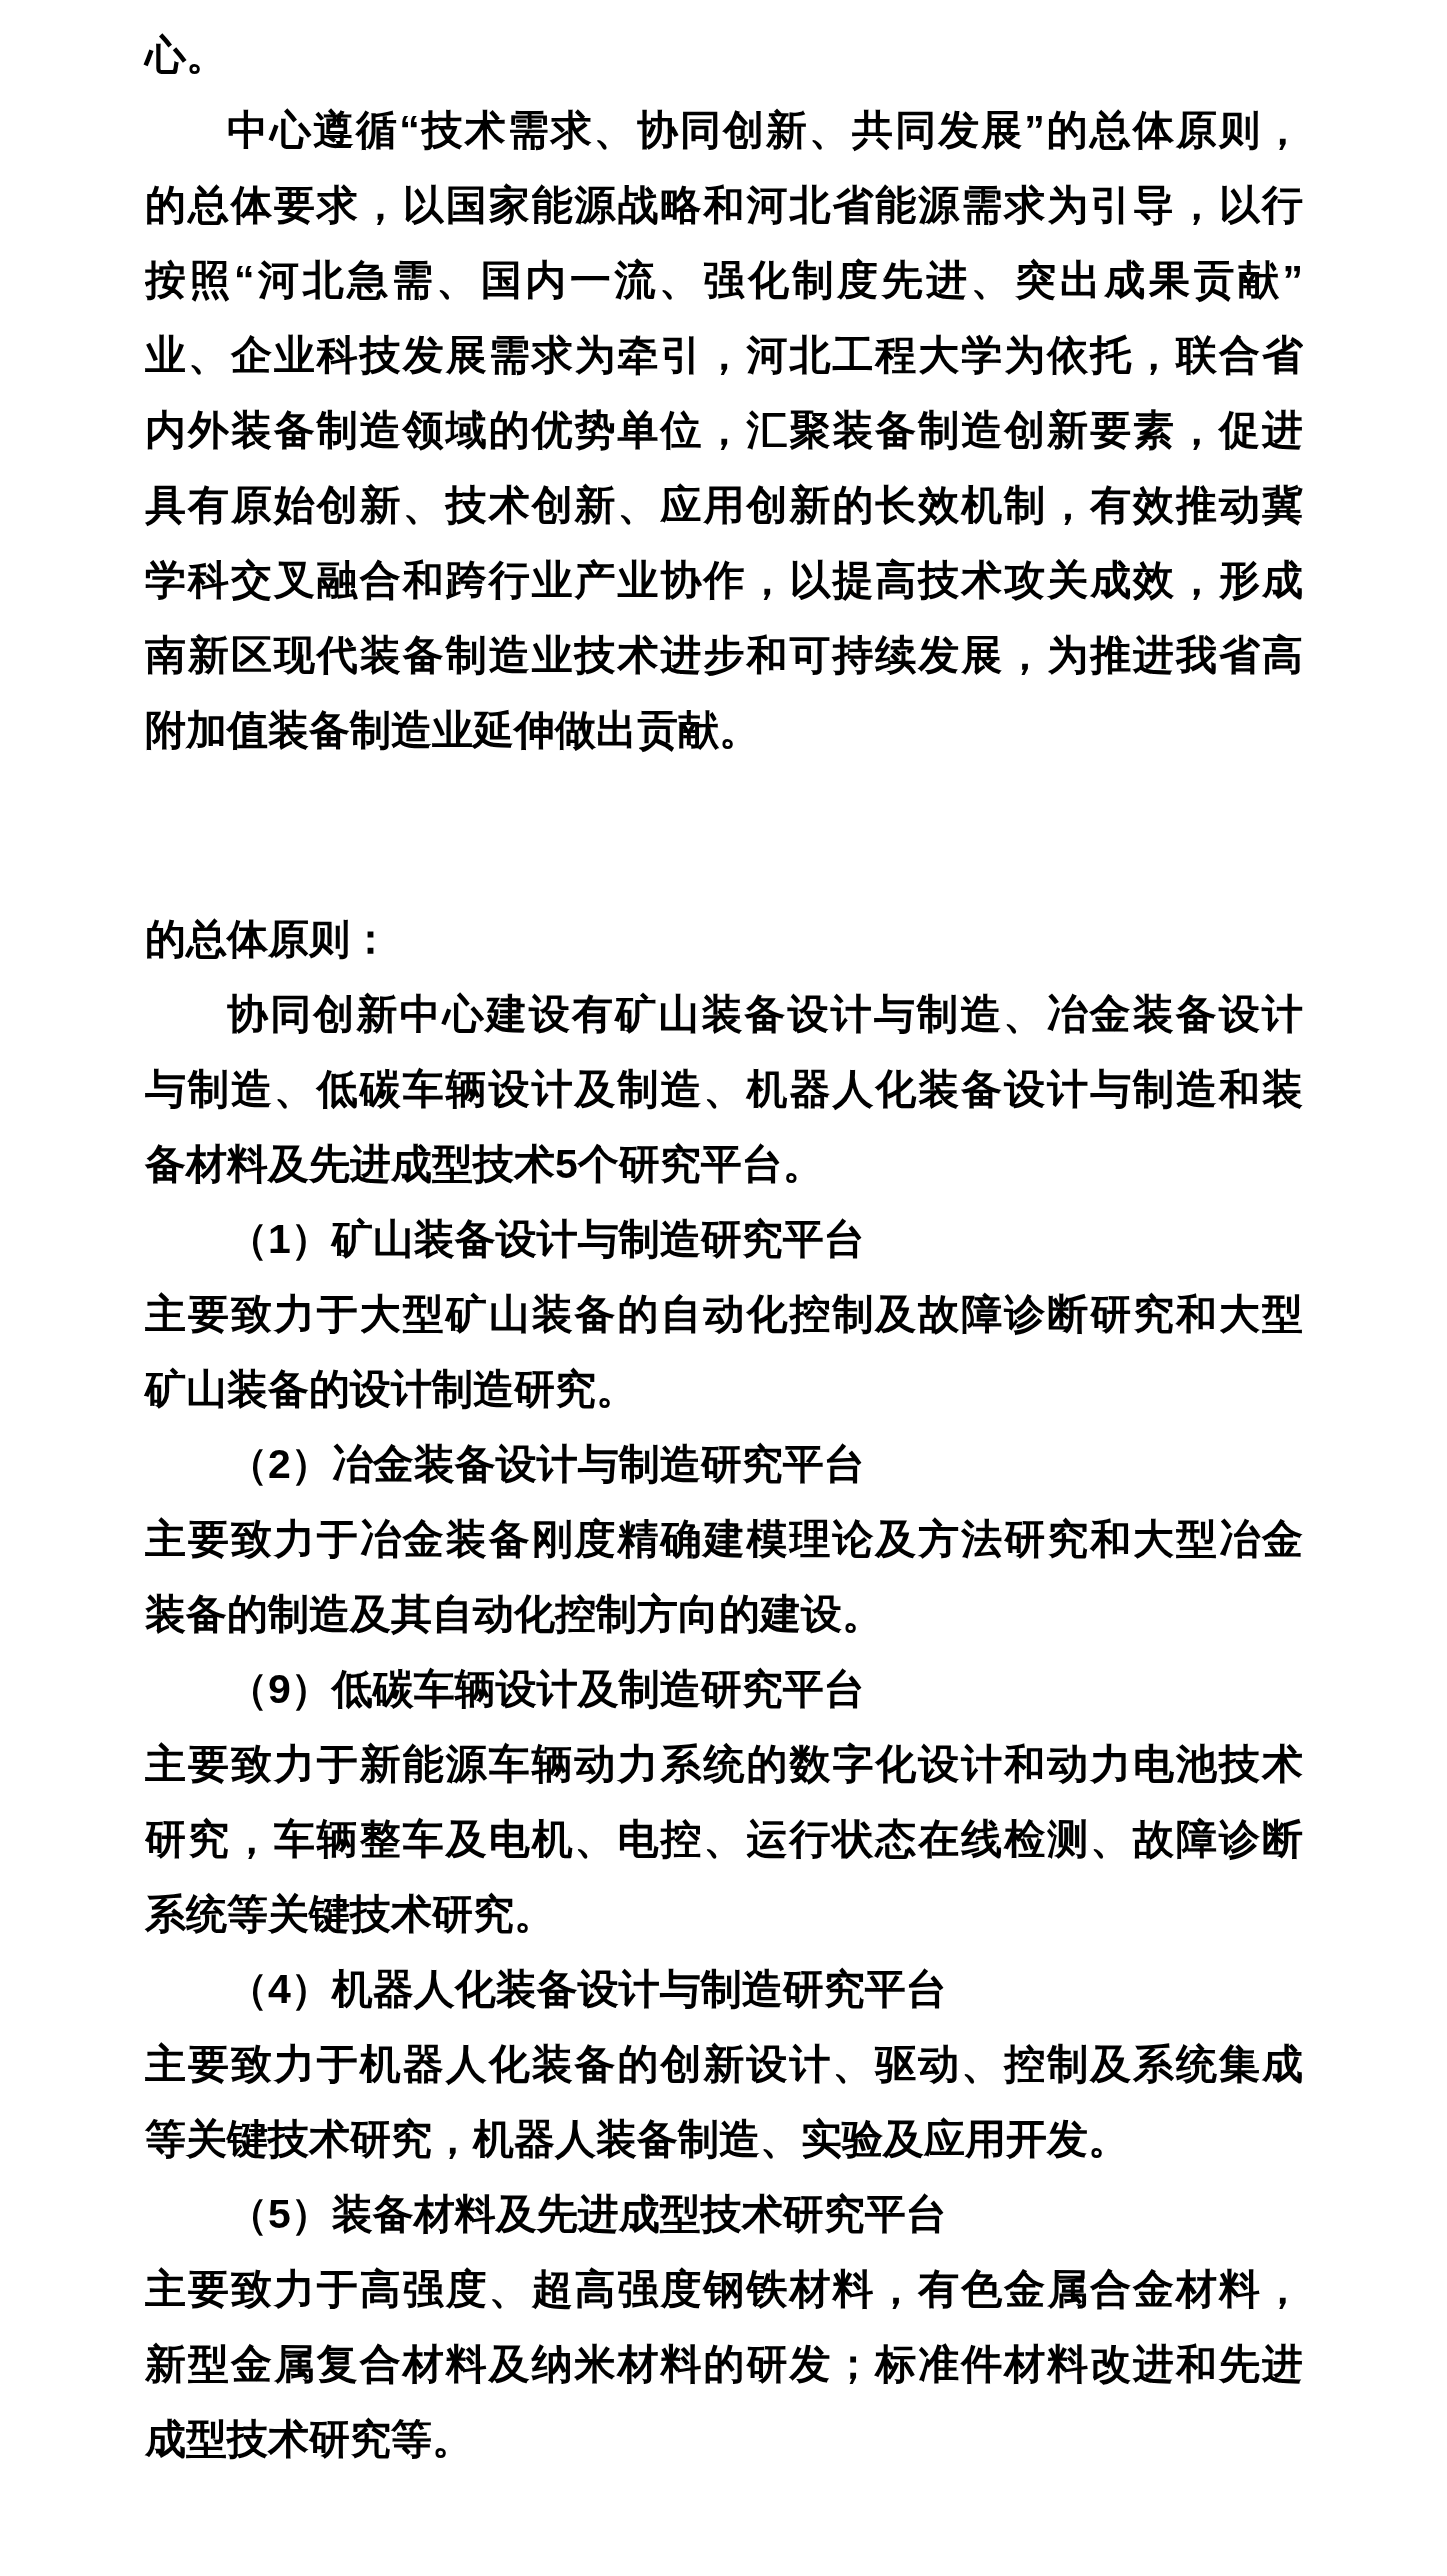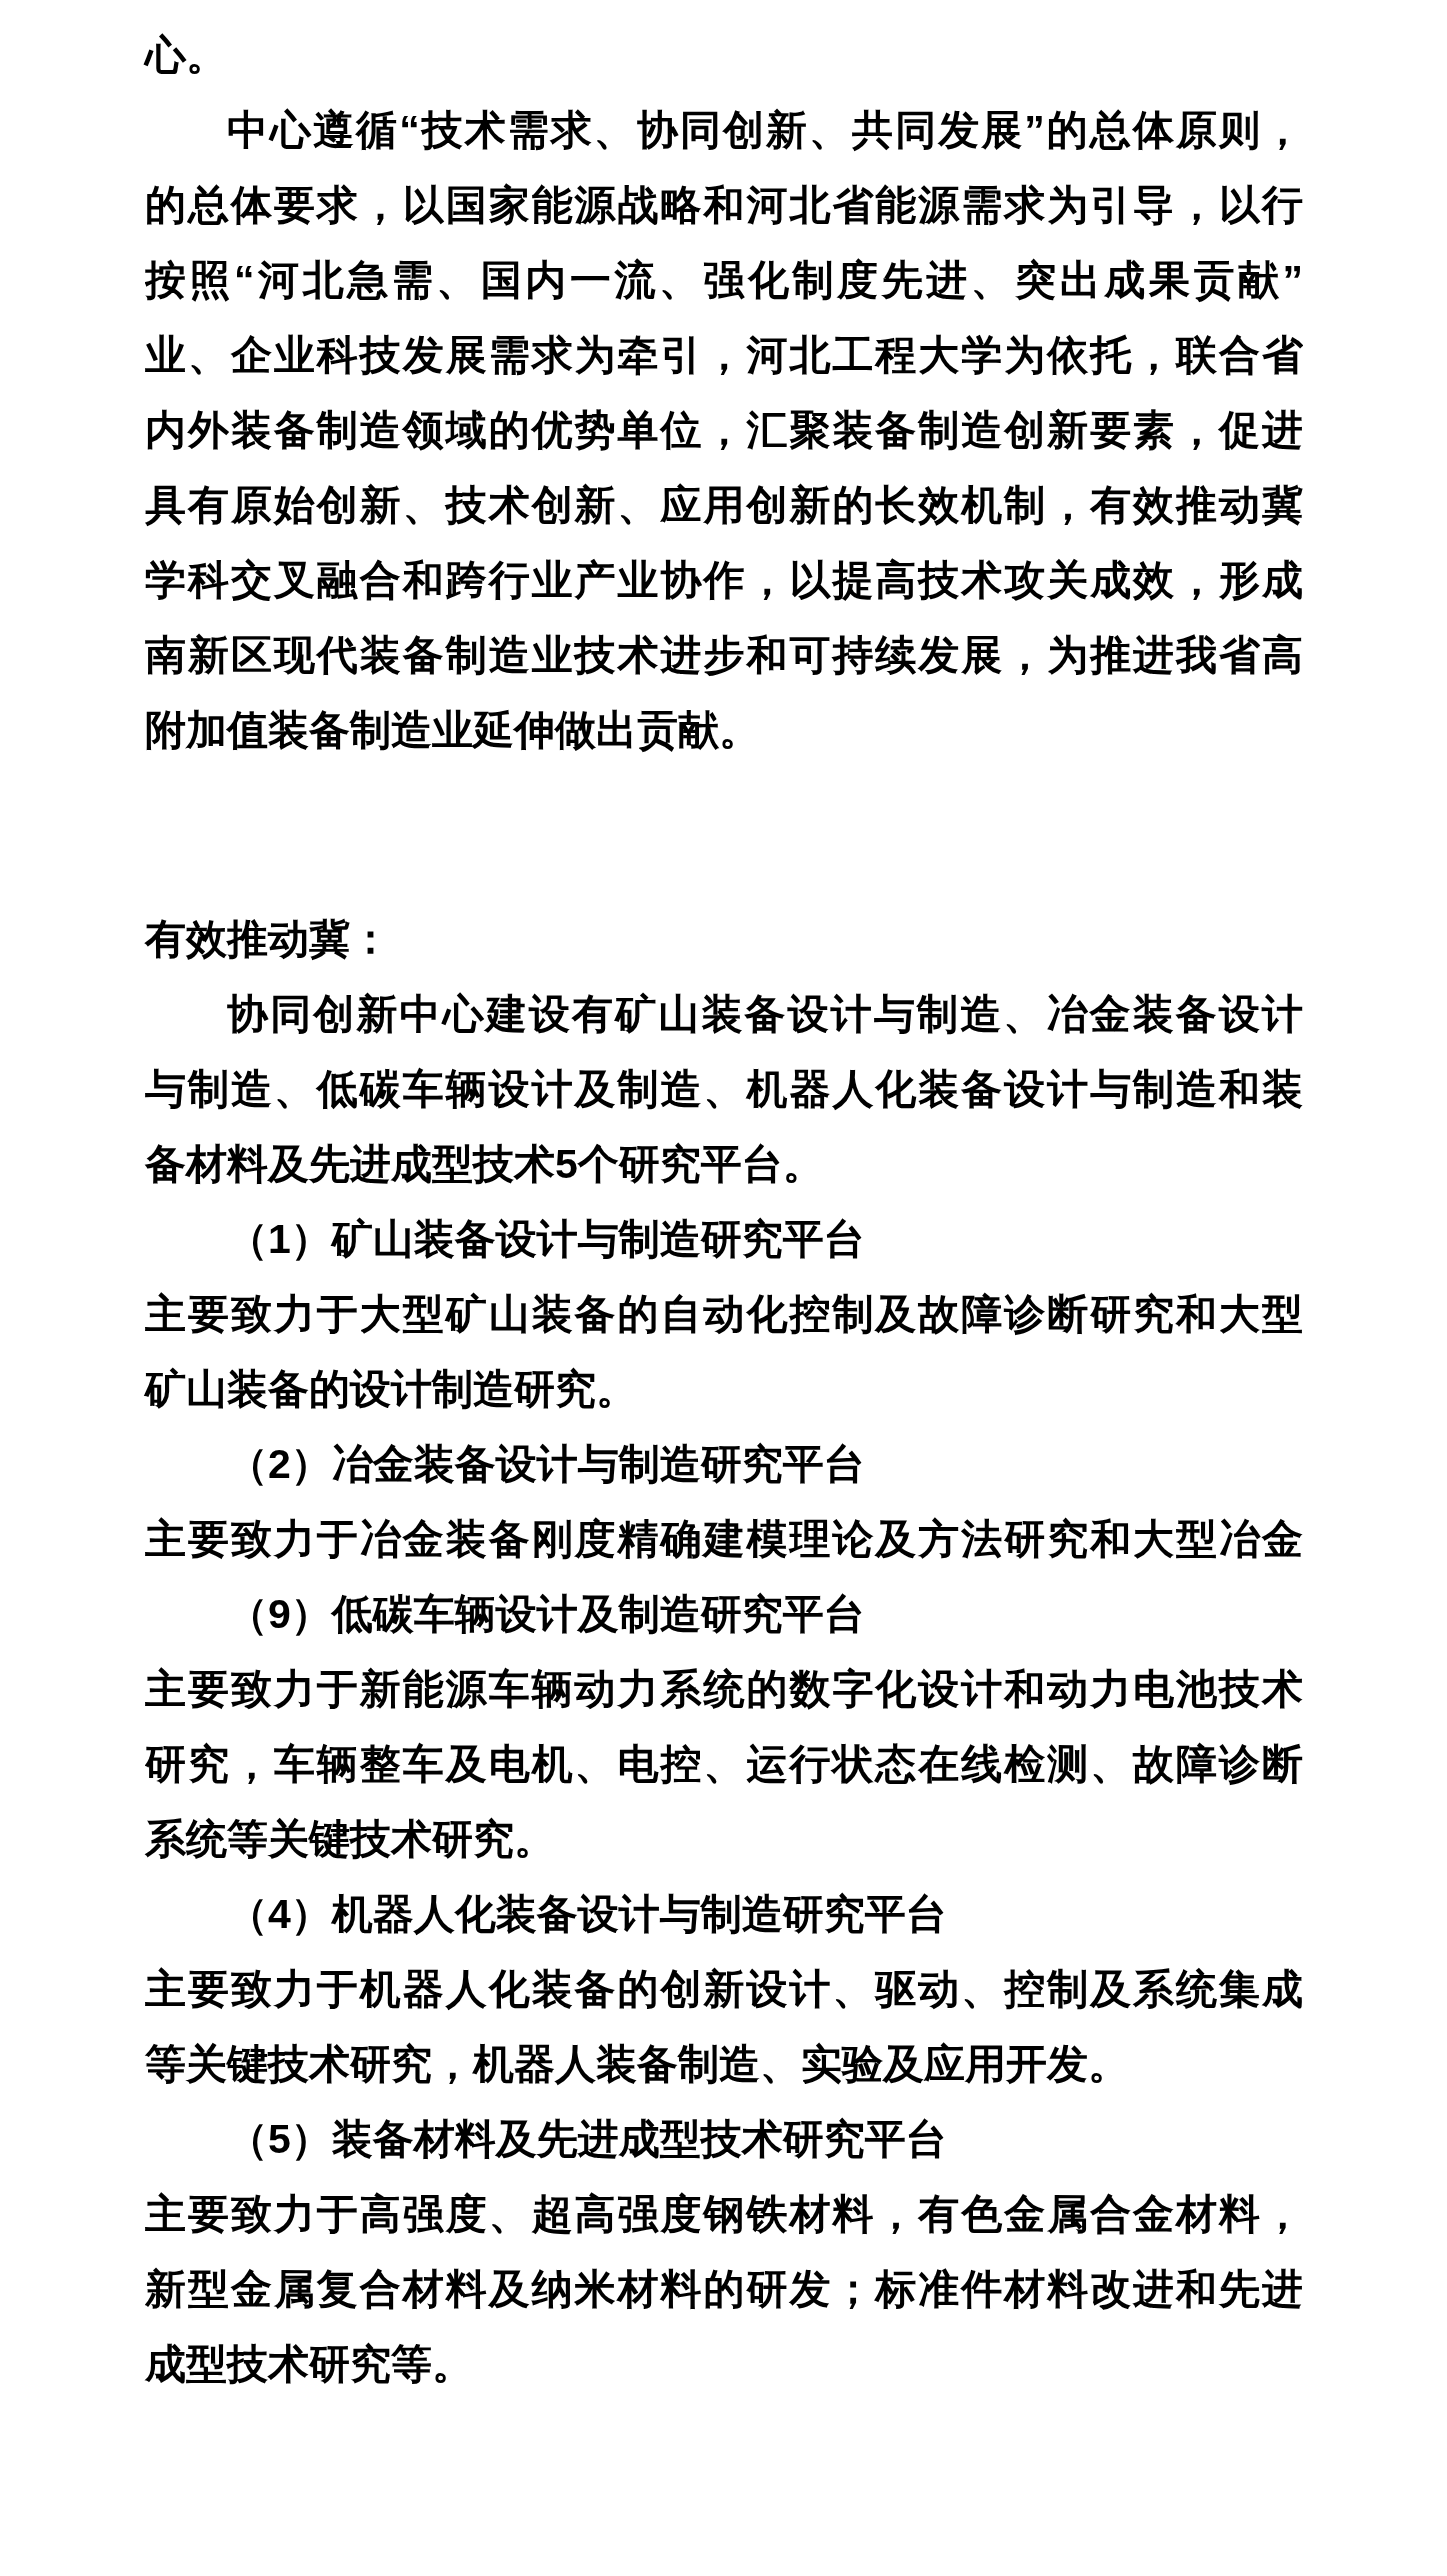--- a/index.html
+++ b/index.html
@@ -57,29 +57,30 @@
       <div class="line justify indent">中心遵循“技术需求、协同创新、共同发展”的总体原则，</div>
       <div class="line justify">的总体要求，以国家能源战略和河北省能源需求为引导，以行</div>
       <div class="line justify">按照“河北急需、国内一流、强化制度先进、突出成果贡献”</div>
       <div class="line justify">业、企业科技发展需求为牵引，河北工程大学为依托，联合省</div>
       <div class="line justify">内外装备制造领域的优势单位，汇聚装备制造创新要素，促进</div>
       <div class="line justify">具有原始创新、技术创新、应用创新的长效机制，有效推动冀</div>
       <div class="line justify">学科交叉融合和跨行业产业协作，以提高技术攻关成效，形成</div>
       <div class="line justify">南新区现代装备制造业技术进步和可持续发展，为推进我省高</div>
       <div class="line">附加值装备制造业延伸做出贡献。</div>
       <div class="spacer"></div>
-      <div class="line">有效推动冀：</div>
+      <div class="line">的总体原则：</div>
       <div class="line justify indent">协同创新中心建设有矿山装备设计与制造、冶金装备设计</div>
       <div class="line justify">与制造、低碳车辆设计及制造、机器人化装备设计与制造和装</div>
       <div class="line">备材料及先进成型技术5个研究平台。</div>
       <div class="line indent">（1）矿山装备设计与制造研究平台</div>
       <div class="line justify">主要致力于大型矿山装备的自动化控制及故障诊断研究和大型</div>
       <div class="line">矿山装备的设计制造研究。</div>
       <div class="line indent">（2）冶金装备设计与制造研究平台</div>
       <div class="line justify">主要致力于冶金装备刚度精确建模理论及方法研究和大型冶金</div>
+      <div class="line">装备的制造及其自动化控制方向的建设。</div>
       <div class="line indent">（9）低碳车辆设计及制造研究平台</div>
       <div class="line justify">主要致力于新能源车辆动力系统的数字化设计和动力电池技术</div>
       <div class="line justify">研究，车辆整车及电机、电控、运行状态在线检测、故障诊断</div>
       <div class="line">系统等关键技术研究。</div>
       <div class="line indent">（4）机器人化装备设计与制造研究平台</div>
       <div class="line justify">主要致力于机器人化装备的创新设计、驱动、控制及系统集成</div>
       <div class="line">等关键技术研究，机器人装备制造、实验及应用开发。</div>
       <div class="line indent">（5）装备材料及先进成型技术研究平台</div>
       <div class="line justify">主要致力于高强度、超高强度钢铁材料，有色金属合金材料，</div>
       <div class="line justify">新型金属复合材料及纳米材料的研发；标准件材料改进和先进</div>

